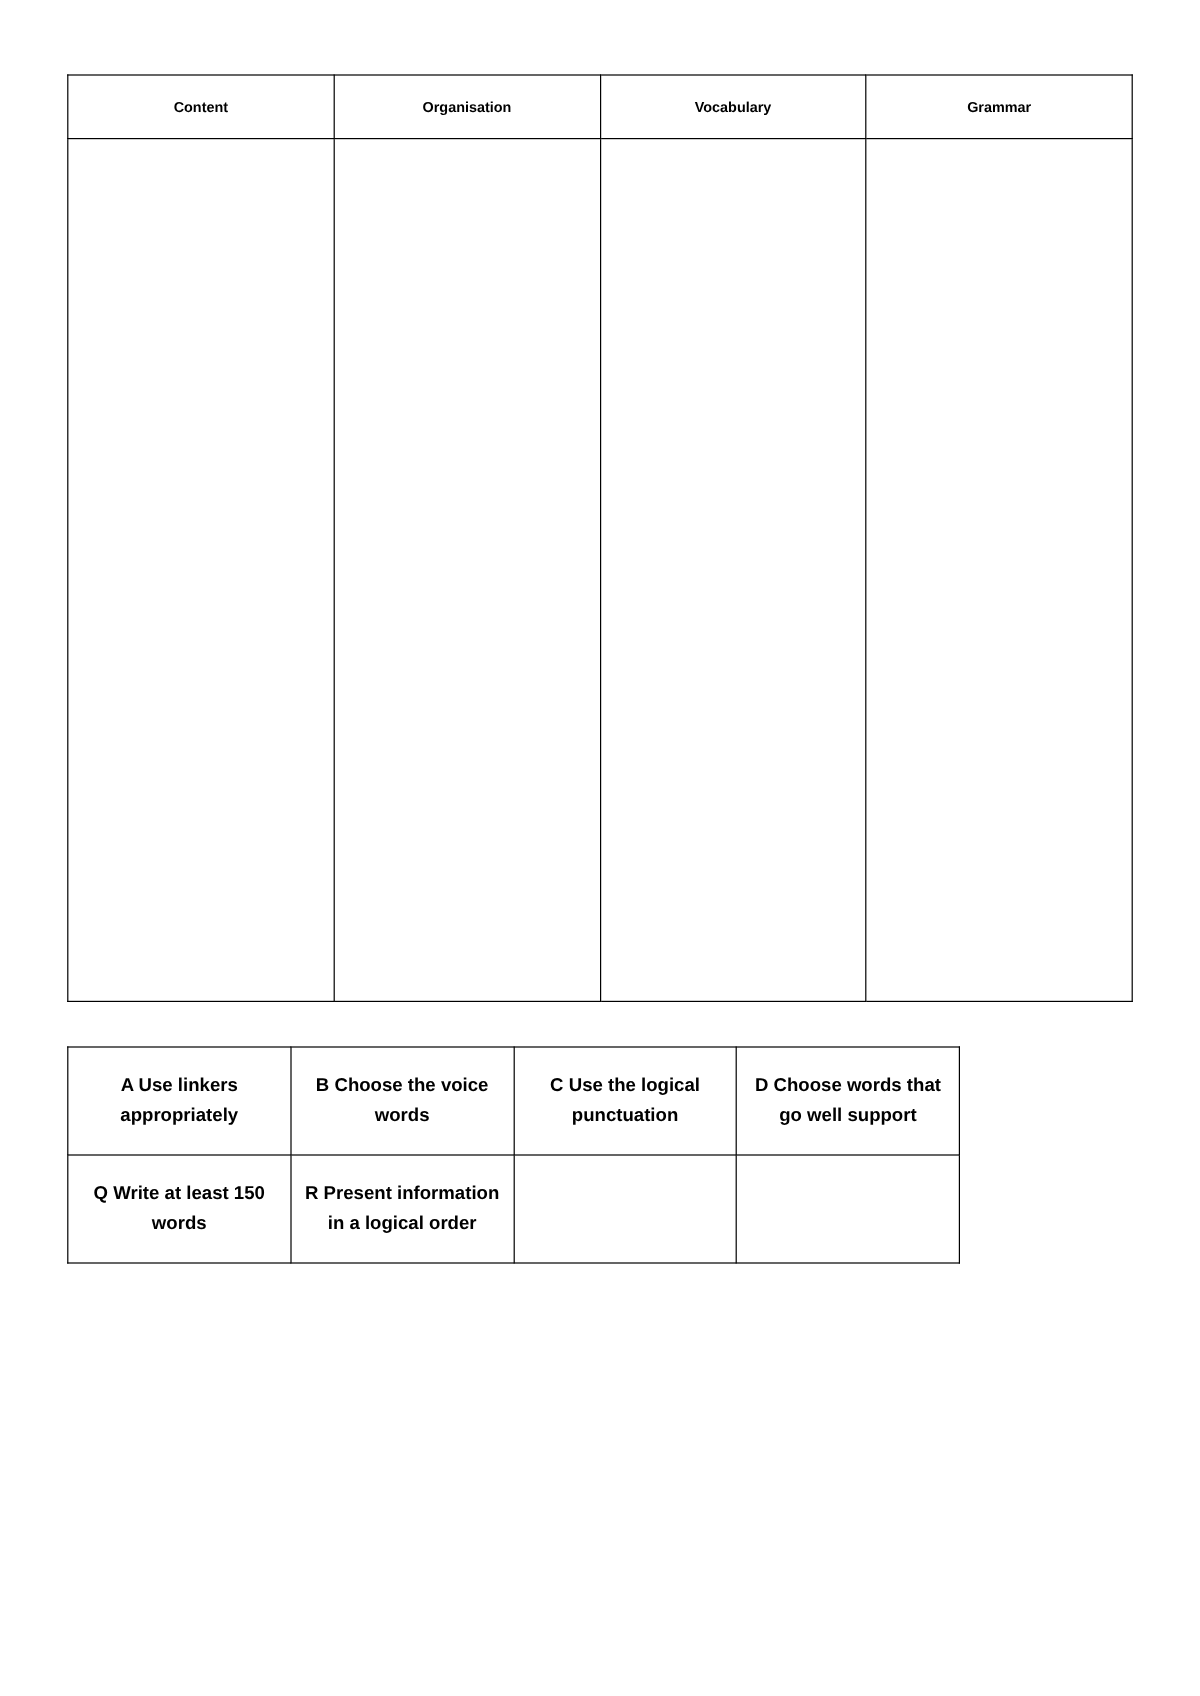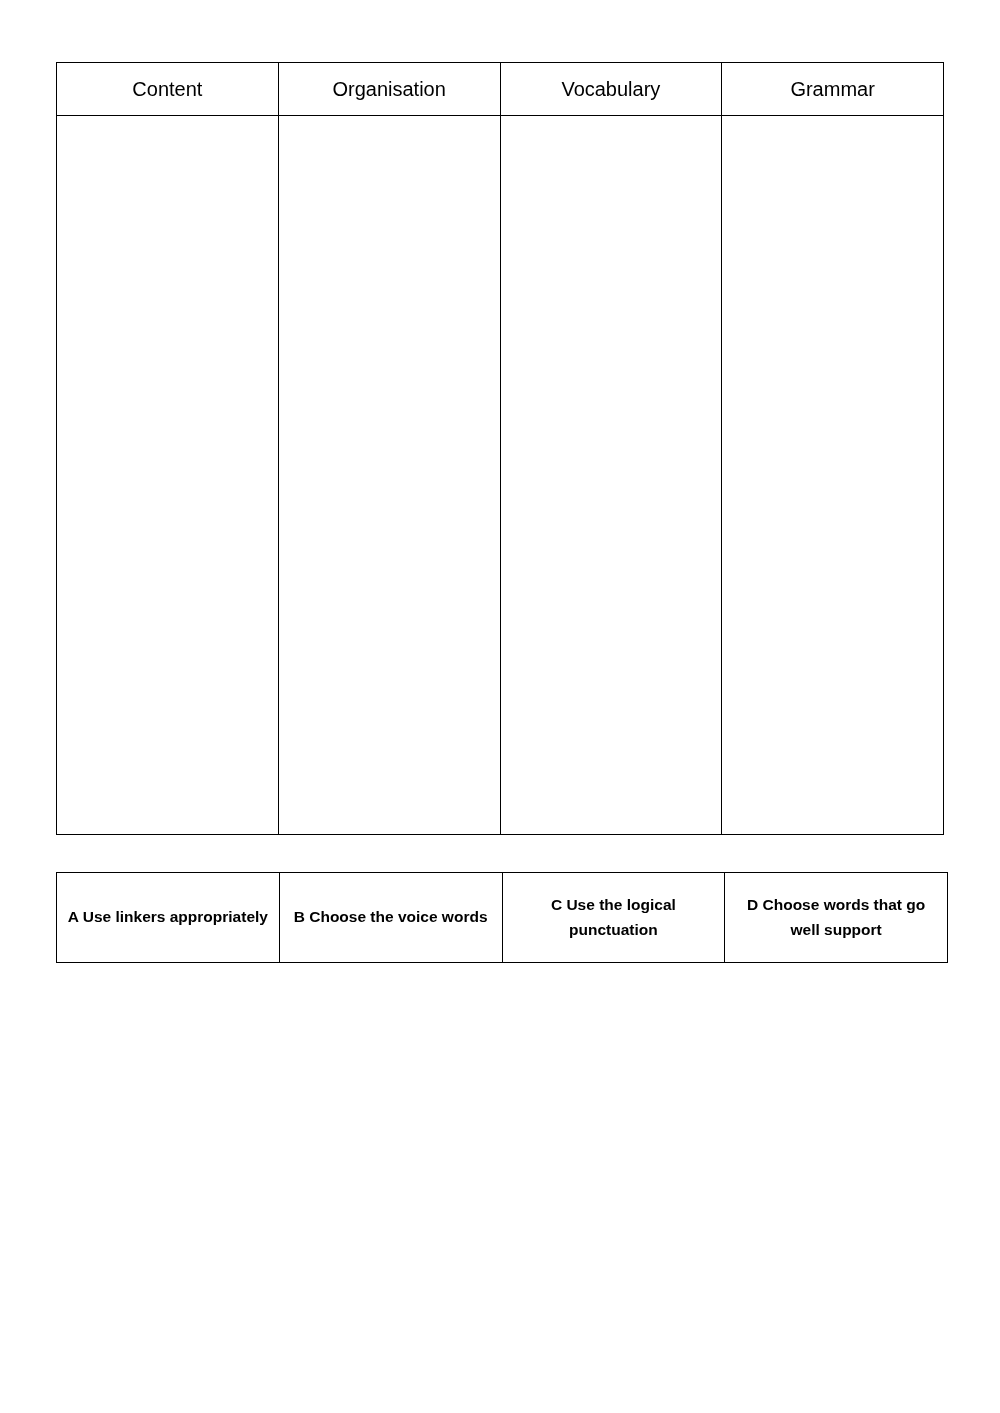--- a/index.html
+++ b/index.html
@@ -32,34 +32,34 @@
     table-layout: fixed;
   }
   .top-table th,
   .top-table td {
     border: 1px solid #000000;
     padding: 0;
     margin: 0;
   }
   .top-table th {
     height: 52px;
-    font-size: 20px;
-    font-weight: normal;
+    font-size: 12px;
+    font-weight: bold;
     text-align: center;
     vertical-align: middle;
   }
   .top-table td.blank-cell {
     height: 718px;
   }
   
   .items-table {
     position: absolute;
     left: 56px;
     top: 872px;
-    width: 892px;
+    width: 744px;
     border-collapse: collapse;
     table-layout: fixed;
   }
   .items-table td {
     border: 1px solid #000000;
     height: 90px;
     text-align: center;
     vertical-align: middle;
     font-size: 15.5px;
     font-weight: bold;
@@ -96,16 +96,22 @@
   </table>
 
   <table class="items-table">
     <tbody>
       <tr>
         <td>A Use linkers appropriately</td>
         <td>B Choose the voice words</td>
         <td>C Use the logical punctuation</td>
         <td>D Choose words that go well support</td>
       </tr>
+      <tr>
+        <td>Q Write at least 150 words</td>
+        <td>R Present information in a logical order</td>
+        <td class="empty"></td>
+        <td class="empty"></td>
+      </tr>
     </tbody>
   </table>
 
 </div>
 
 </body></html>

